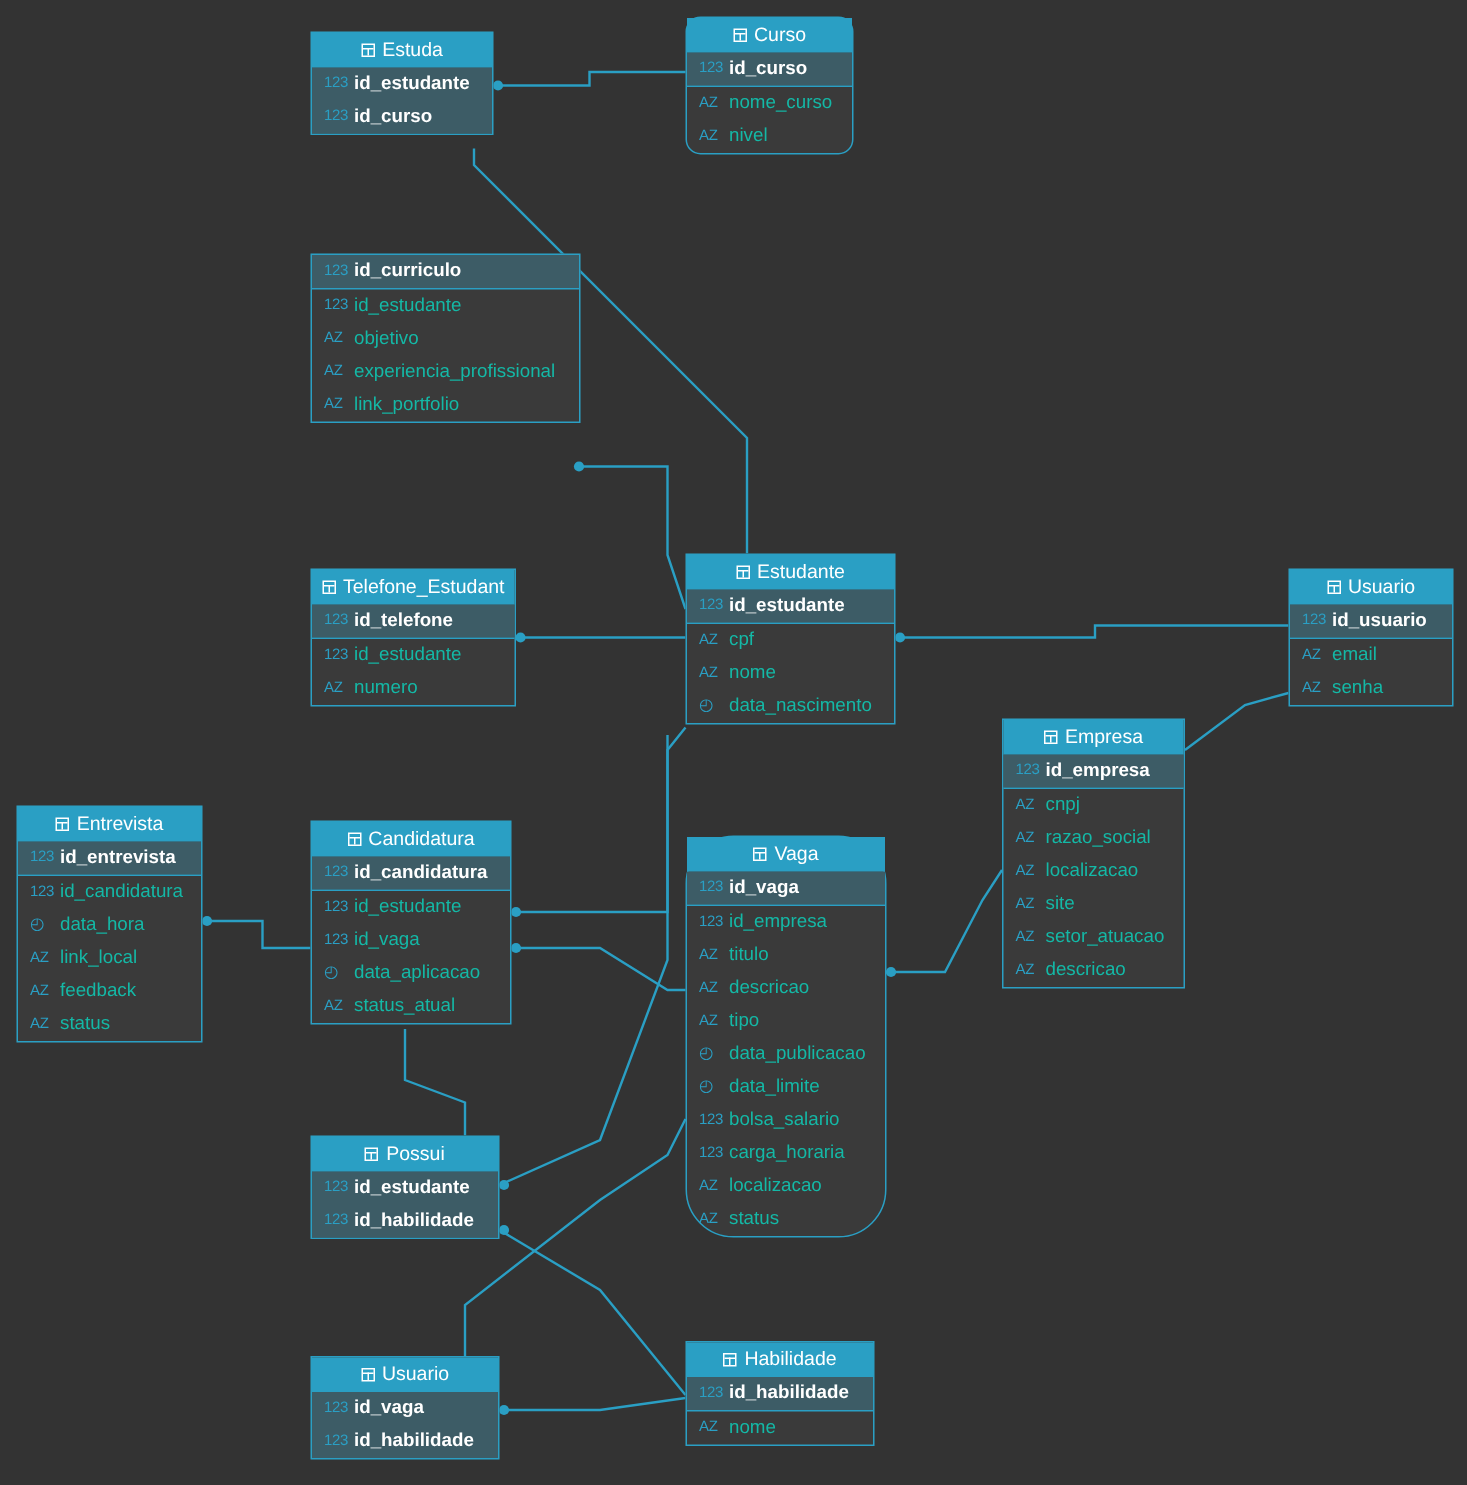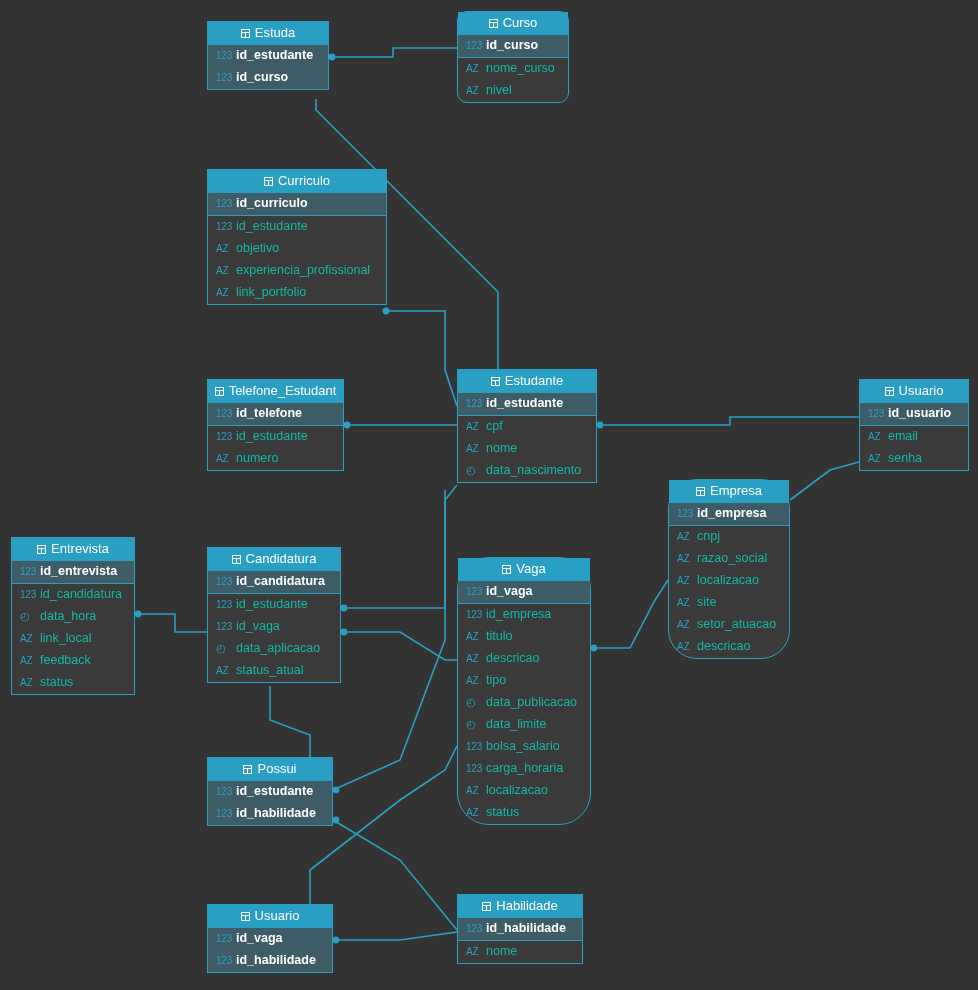--- a/index.html
+++ b/index.html
@@ -131,21 +131,20 @@
             <span class="ic">AZ</span>
             <span class="name">nome_curso</span>
           </div>
           <div class="col">
             <span class="ic">AZ</span>
             <span class="name">nivel</span>
           </div>
         </div>
       </div>
       <div class="table" style="left: 207px; top: 169px; width: 180px;">
-        <div class="t-header"><span class="tbl-icon"></span><span>Curriculo</span></div>
         <div class="cols pk-group">
           <div class="col pk">
             <span class="ic">123</span>
             <span class="name">id_curriculo</span>
           </div>
         </div>
         <div class="pk-sep"></div>
         <div class="cols">
           <div class="col">
             <span class="ic">123</span>
@@ -222,21 +221,21 @@
           <div class="col">
             <span class="ic">AZ</span>
             <span class="name">email</span>
           </div>
           <div class="col">
             <span class="ic">AZ</span>
             <span class="name">senha</span>
           </div>
         </div>
       </div>
-      <div class="table" style="left: 668px; top: 479px; width: 122px; border-radius: 29px;">
+      <div class="table" style="left: 668px; top: 479px; width: 122px;">
         <div class="t-header"><span class="tbl-icon"></span><span>Empresa</span></div>
         <div class="cols pk-group">
           <div class="col pk">
             <span class="ic">123</span>
             <span class="name">id_empresa</span>
           </div>
         </div>
         <div class="pk-sep"></div>
         <div class="cols">
           <div class="col">

